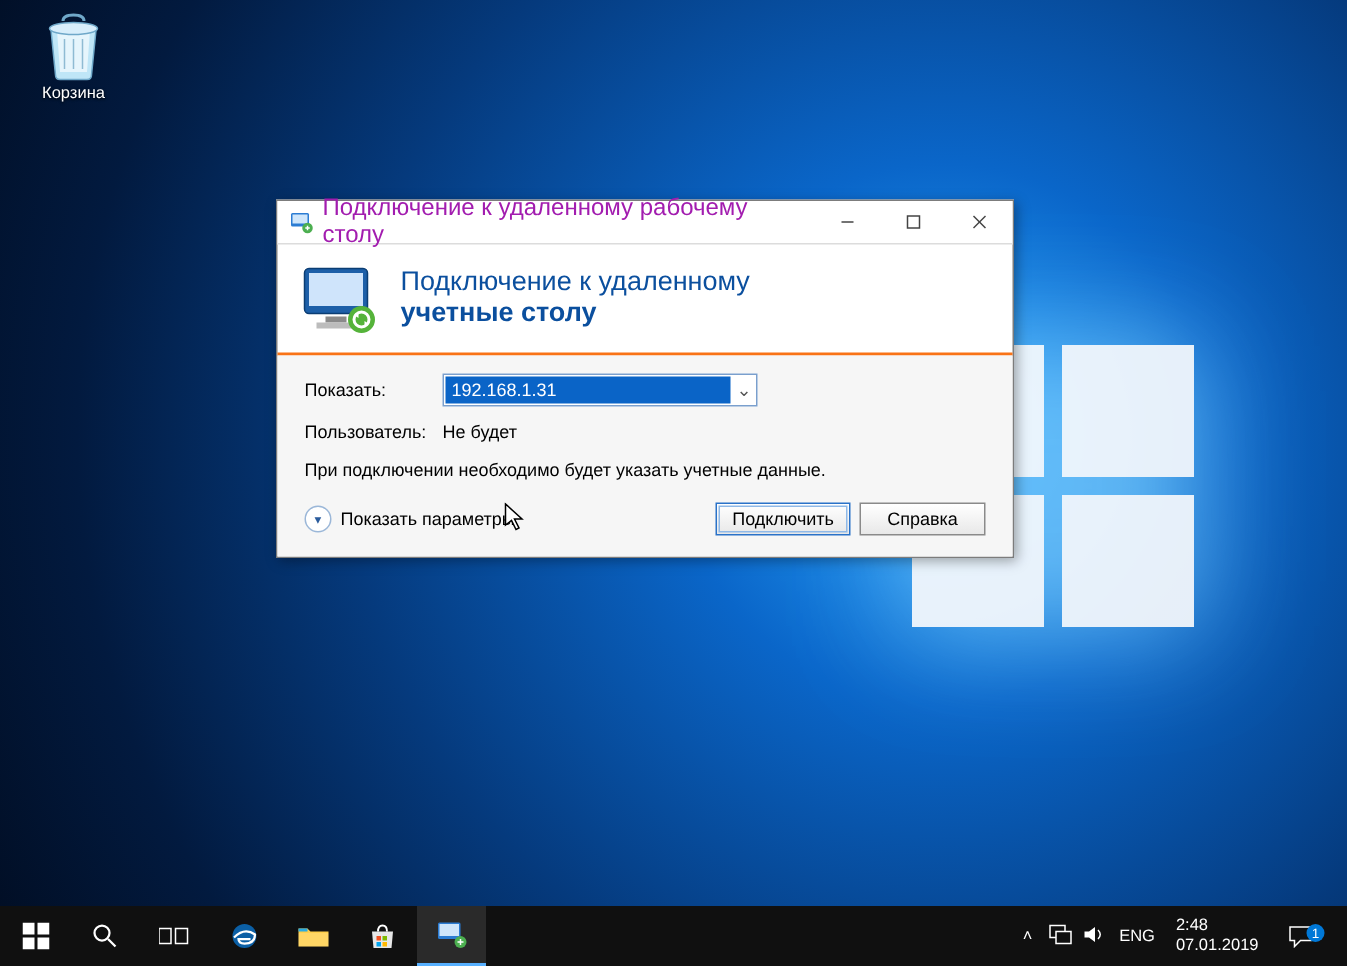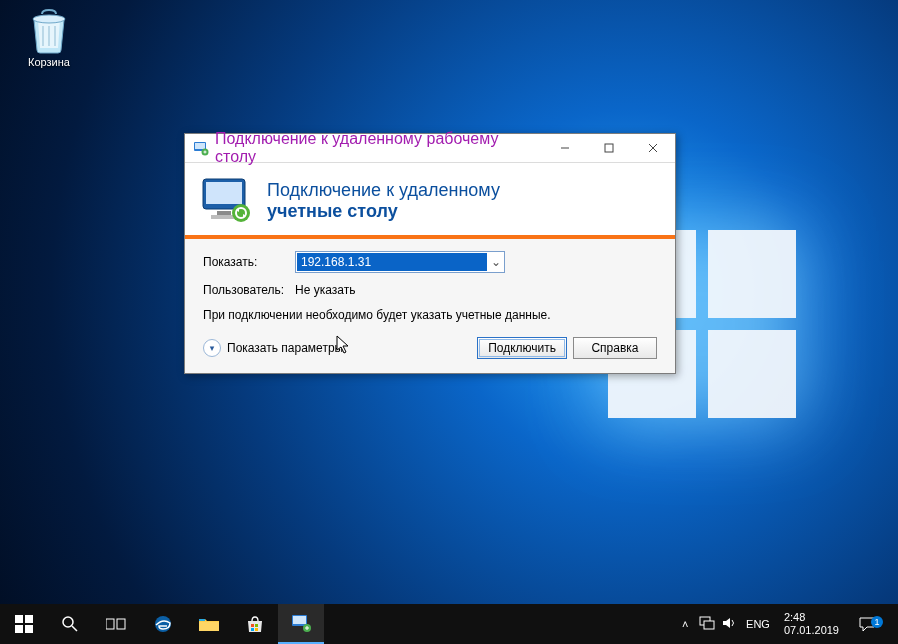--- a/index.html
+++ b/index.html
@@ -16,21 +16,21 @@
 .desktop-icon{position:absolute;left:14px;top:8px;width:70px;text-align:center;color:#fff;font-size:11px;text-shadow:0 1px 2px #000}
 .desktop-icon .bin{width:42px;height:46px;margin:0 auto 2px}
 
 
 .win{position:absolute;left:184px;top:133px;width:490px;background:#fff;border:1px solid #7c7c7c;box-shadow:2px 2px 8px rgba(0,0,0,.35)}
 .titlebar{height:28px;display:flex;align-items:center;padding:0 0 0 8px;background:#fff;border-bottom:1px solid #dcdcdc}
 .titlebar .ticon{width:16px;height:16px;margin-right:6px}
 .titlebar .ttext{flex:1;font-size:16px;color:#a21caf}
 .titlebar .tbtn{width:44px;height:28px;display:flex;align-items:center;justify-content:center;color:#444}
 
-.header{display:flex;align-items:center;padding:14px 16px 10px 16px;border-bottom:4px solid #f97316}
+.header{display:flex;padding:14px 16px 10px 16px;border-bottom:2px solid #f97316}
 .header .monitor{width:52px;height:48px;margin-right:14px;position:relative}
 .header h1{margin:0;font-weight:400;font-size:18px;color:#0b4f9e;line-height:1.15}
 .header h1 .l2{font-weight:700}
 
 .body{padding:12px 18px 14px 18px;background:#f6f6f6}
 .row{display:flex;align-items:center;margin-bottom:10px}
 .row .lbl{width:92px;font-size:12px}
 .combo{width:208px;height:20px;border:1px solid #7a9fcd;display:flex;align-items:center;background:#fff}
 .combo .val{flex:1;padding:0 4px;font-size:12px;color:#fff;background:#0a64c7;height:18px;line-height:18px;margin:1px}
 .combo .arrow{width:16px;text-align:center;color:#555}
@@ -138,21 +138,21 @@
     <div class="body">
       <div class="row">
         <div class="lbl">Показать:</div>
         <div class="combo">
           <div class="val">192.168.1.31</div>
           <div class="arrow">⌄</div>
         </div>
       </div>
       <div class="row">
         <div class="lbl">Пользователь:</div>
-        <div class="user-val">Не указать</div>
+        <div class="user-val">Не будет</div>
       </div>
       <div class="hint">При подключении необходимо будет указать учетные данные.</div>
       <div class="footer">
         <div class="expand">
           <span class="chev">▾</span>
           <span>Показать параметры</span>
         </div>
         <div class="spacer"></div>
         <button class="btn default">Подключить</button>
         <button class="btn">Справка</button>

